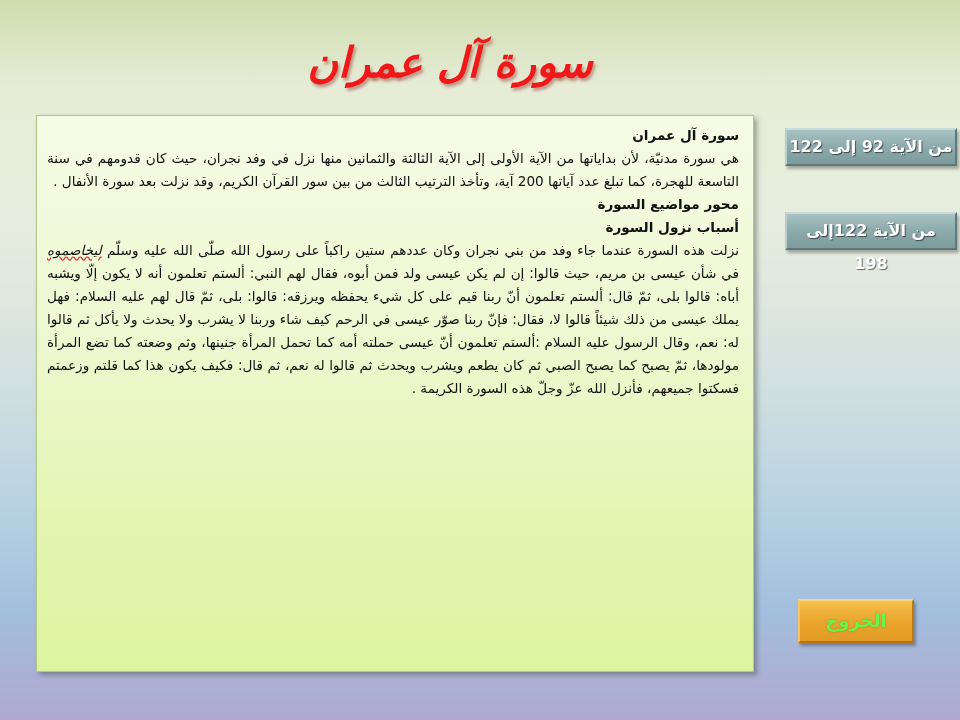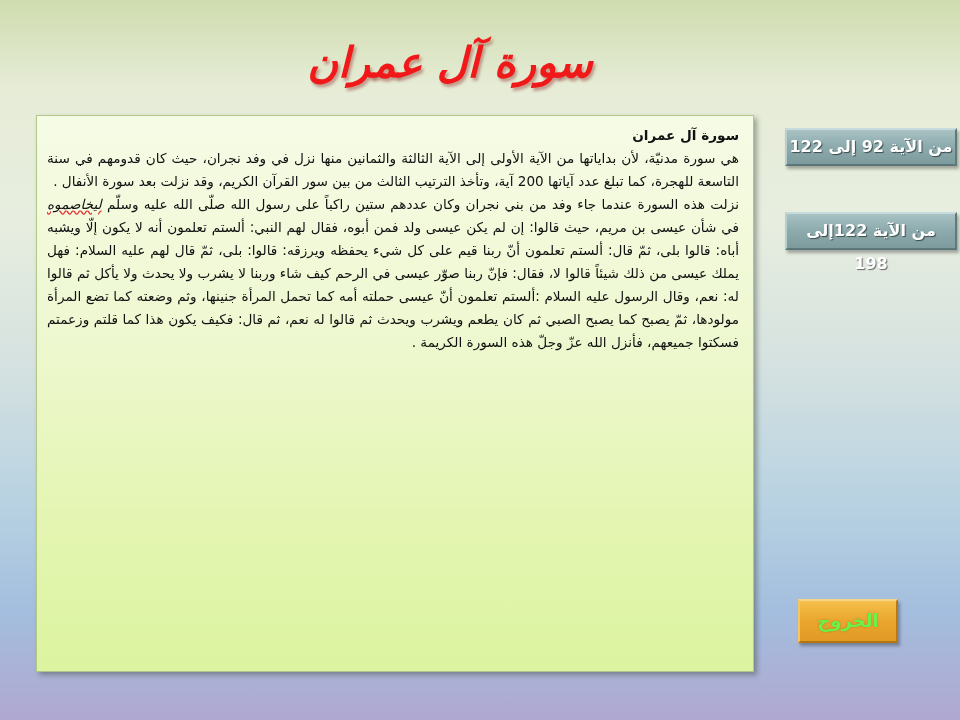--- a/index.html
+++ b/index.html
@@ -38,21 +38,21 @@
     border-right:2px solid #5f7a7c; border-bottom:2px solid #5c7779;
     box-shadow: 2px 3px 3px rgba(0,0,0,0.3);
     box-sizing:border-box;
     color:#fff; font-weight:bold; font-size:16px; text-align:center;
     line-height:33px; direction:rtl;
     text-shadow: 1px 1px 1px rgba(0,0,0,0.55);
     cursor:pointer;
     margin-left:16px;
   }
   .exit-btn {
-    position:absolute; left:798px; top:599px; width:100px; height:44px;
+    position:absolute; left:798px; top:599px; width:116px; height:44px;
     background: linear-gradient(to bottom, #f5c04c 0%, #eaa62e 50%, #e09a25 100%);
     border-top:2px solid #f8d583; border-left:2px solid #f3c565;
     border-right:2px solid #b97812; border-bottom:2px solid #b47410;
     box-shadow: 2px 3px 3px rgba(0,0,0,0.3);
     box-sizing:border-box;
     color:#6af24a; font-weight:bold; font-size:18px; text-align:center;
     line-height:39px; direction:rtl;
     text-shadow: 0 0 2px rgba(120,90,0,0.5);
     cursor:pointer;
   }
@@ -61,20 +61,22 @@
 </head>
 <body>
 
 <div class="title">سورة آل عمران</div>
 
 <div class="content-box">
   <h3>سورة آل عمران</h3>
   <p>هي سورة مدنيّة، لأن بداياتها من الآية الأولى إلى الآية الثالثة والثمانين منها نزل في وفد نجران، حيث كان قدومهم في سنة التاسعة للهجرة، كما تبلغ عدد آياتها 200 آية، وتأخذ الترتيب الثالث من بين سور القرآن الكريم، وقد نزلت بعد سورة الأنفال .</p>
 
 
+  <h3>محور مواضيع السورة</h3>
 
+  <h3>أسباب نزول السورة</h3>
   <p><span>نزلت هذه السورة عندما جاء وفد من بني نجران وكان عددهم ستين راكباً على رسول الله صلّى الله عليه وسلّم </span><span class="squiggle">ليخاصموه</span><span> في شأن عيسى بن مريم، حيث قالوا: إن لم يكن عيسى ولد فمن أبوه، فقال لهم النبي: ألستم تعلمون أنه لا يكون إلّا ويشبه أباه: قالوا بلى، ثمّ قال: ألستم تعلمون أنّ ربنا قيم على كل شيء يحفظه ويرزقه: قالوا: بلى، ثمّ قال لهم عليه السلام: فهل يملك عيسى من ذلك شيئاً قالوا لا، فقال: فإنّ ربنا صوّر عيسى في الرحم كيف شاء وربنا لا يشرب ولا يحدث ولا يأكل ثم قالوا له: نعم، وقال الرسول عليه السلام :ألستم تعلمون أنّ عيسى حملته أمه كما تحمل المرأة جنينها، وثم وضعته كما تضع المرأة مولودها، ثمّ يصبح كما يصبح الصبي ثم كان يطعم ويشرب ويحدث ثم قالوا له نعم، ثم قال: فكيف يكون هذا كما قلتم وزعمتم فسكتوا جميعهم، فأنزل الله عزّ وجلّ هذه السورة الكريمة .</span></p>
 </div>
 
 <div class="range-btn" style="top:128px;">من الآية  92 إلى  122</div>
 <div class="range-btn" style="top:212px;">من الآية  122إلى 198</div>
 
 <div class="exit-btn">الخروج</div>
 
 </body></html>

